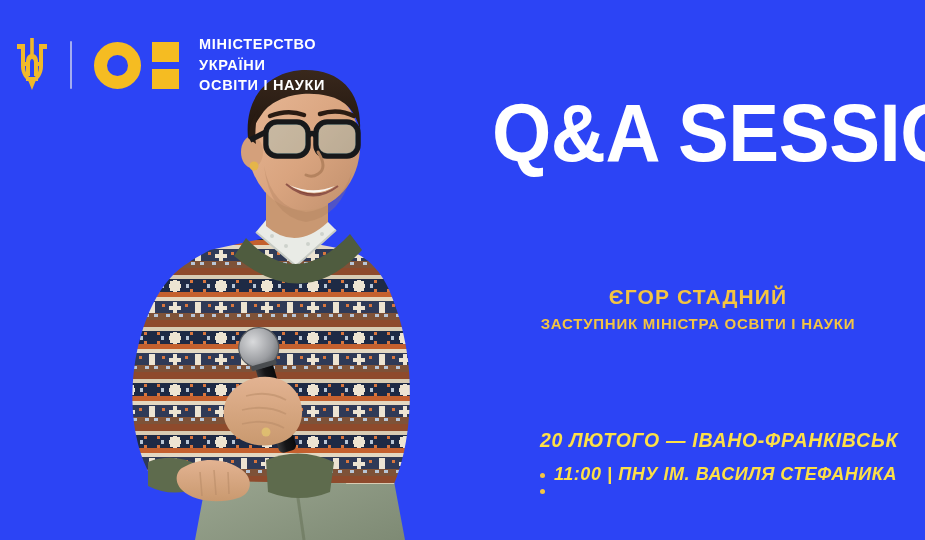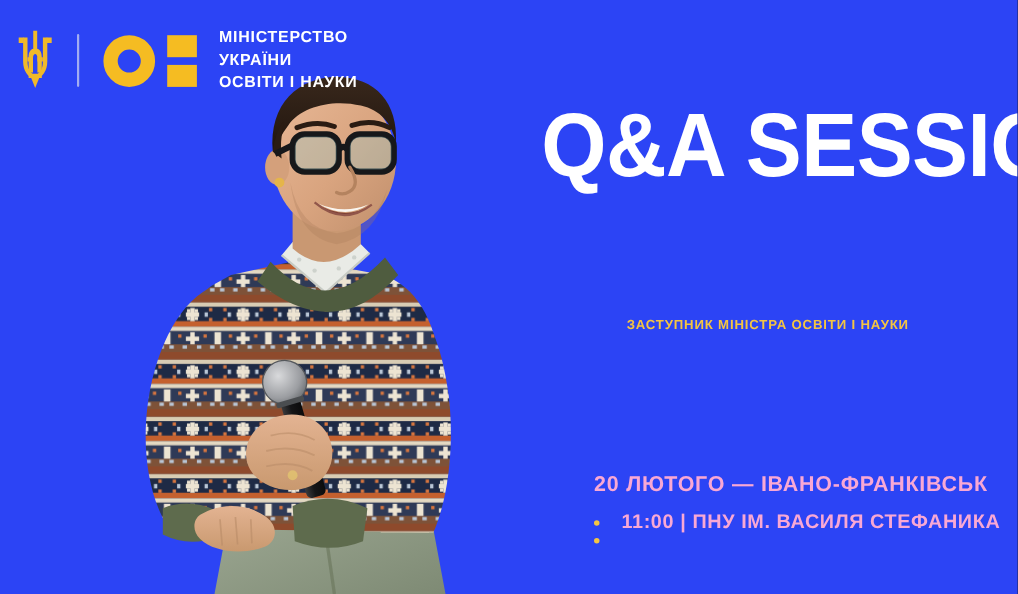--- a/index.html
+++ b/index.html
@@ -9,21 +9,21 @@
   }
   #poster{
     position:relative;
     width:925px;height:540px;
     overflow:hidden;
     background:#2C44F5;
   }
 
   
   .header-lockup{
-    position:absolute; left:12px; top:20px;
+    position:absolute; left:12px; top:30px;
     display:flex; align-items:center; gap:4px;
     height:70px;
   }
   .tryzub{ width:40px; height:58px; display:block; }
   .lockup-divider{
     width:2px; height:48px; margin:0 18px 0 14px;
     background:#b9c0f0; opacity:.85; border-radius:1px;
   }
   .mon-mark{ display:flex; align-items:center; gap:11px; }
   .mark-ring{
@@ -54,37 +54,38 @@
   .speaker{
     position:absolute; left:492px; top:284px;
     width:412px; text-align:center;
     color:#F4C542;
   }
   .speaker-name{
     font-size:21px; font-weight:700; letter-spacing:1.1px;
     text-transform:uppercase; line-height:1.25; white-space:nowrap;
   }
   .speaker-role{
-    font-size:12px; font-weight:700; letter-spacing:.75px;
+    font-size:15px; font-weight:700; letter-spacing:.75px;
     text-transform:uppercase; line-height:1.3; margin-top:4px;
     white-space:nowrap;
   }
 
   
   .schedule{
     position:absolute; left:540px; top:428px;
-    color:#f9a8d4;
+    color:#fde047;
+    font-style:italic;
   }
   .schedule-date{
     font-size:19.5px; font-weight:700; letter-spacing:.7px;
     text-transform:uppercase; white-space:nowrap; line-height:1.25;
   }
   .schedule-list{ list-style:none; margin:9px 0 0 0; padding:0; }
   .schedule-list li{
-    display:flex; align-items:center; gap:20px;
+    display:flex; align-items:center; gap:9px;
     font-size:18px; font-weight:700; letter-spacing:.55px;
     text-transform:uppercase; white-space:nowrap;
     line-height:1.55;
   }
   .bullet{
     width:5px;height:5px;border-radius:50%;
     background:#F4C542; flex:0 0 auto;
   }
 
   
@@ -298,20 +299,21 @@
     <div class="mon-text">
       <div>МІНІСТЕРСТВО</div>
       <div>УКРАЇНИ</div>
       <div>ОСВІТИ І НАУКИ</div>
     </div>
   </div>
 
   <div class="headline">Q&amp;A SESSION</div>
 
   <div class="speaker">
+    <div class="speaker-name">ЄГОР СТАДНИЙ</div>
     <div class="speaker-role">ЗАСТУПНИК МІНІСТРА ОСВІТИ І НАУКИ</div>
   </div>
 
   <div class="schedule">
     <div class="schedule-date">20 ЛЮТОГО — ІВАНО-ФРАНКІВСЬК</div>
     <ul class="schedule-list">
       <li>
         <span class="bullet"></span>
         <span>11:00 | ПНУ ІМ. ВАСИЛЯ СТЕФАНИКА</span>
       </li>

